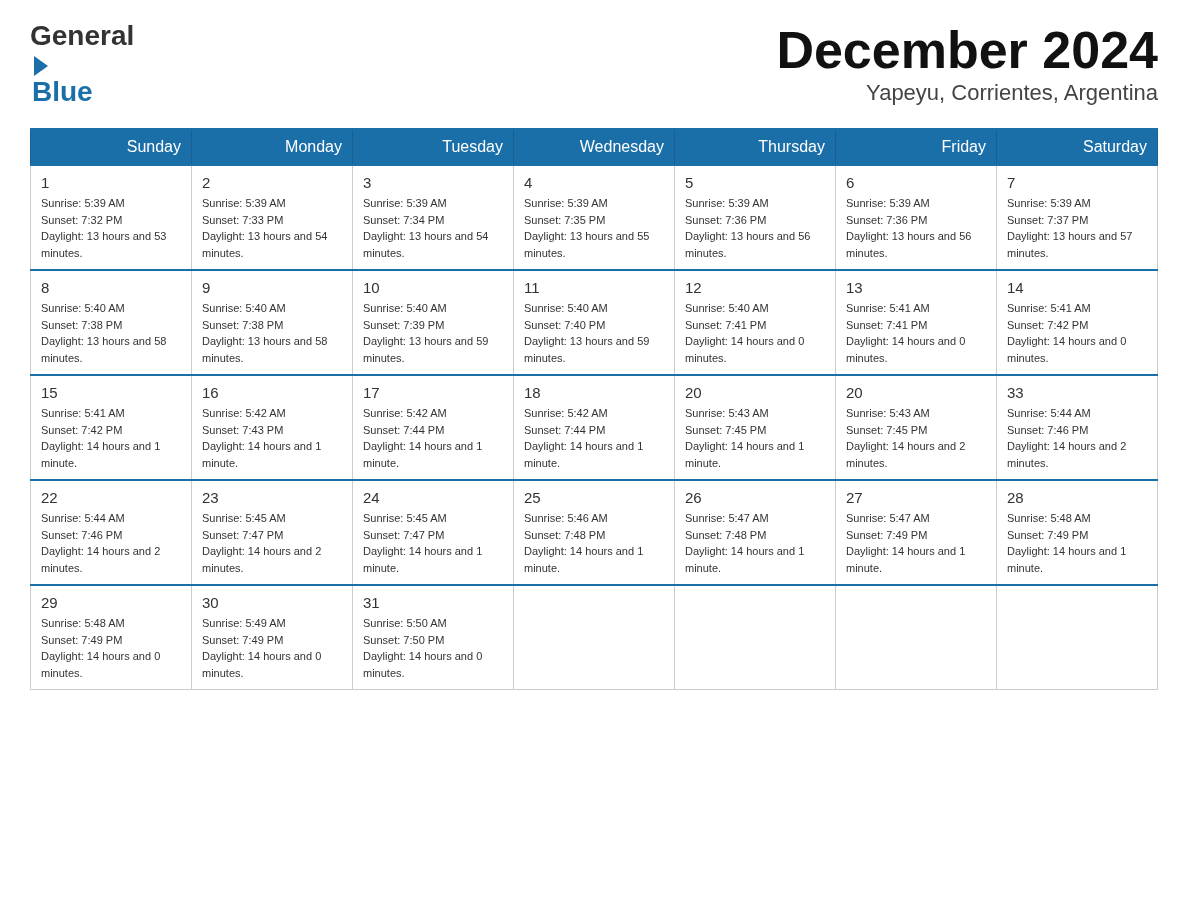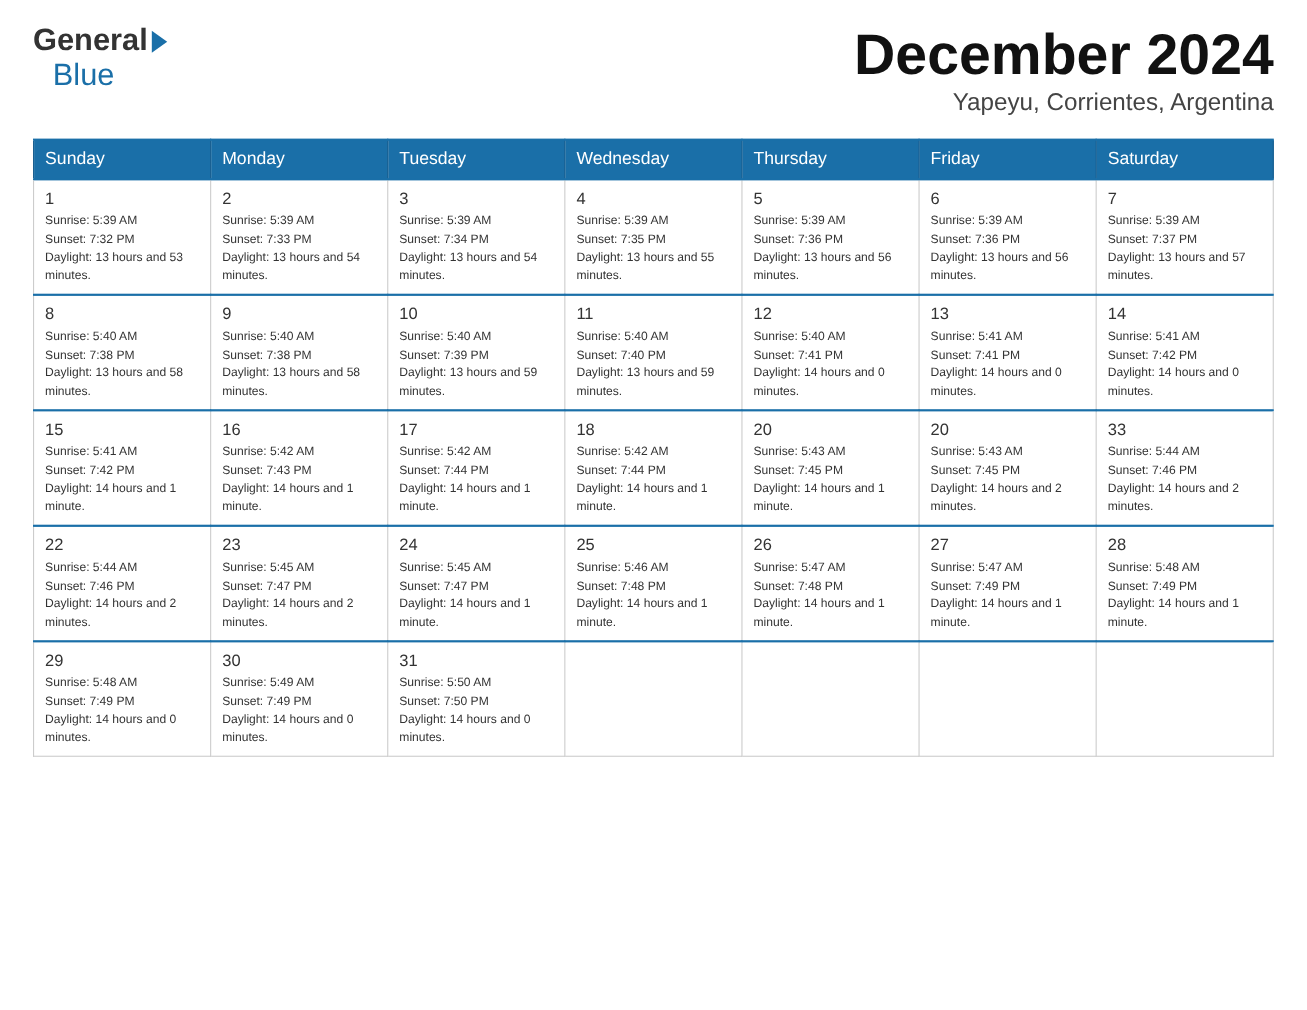--- a/index.html
+++ b/index.html
@@ -17,41 +17,41 @@
       align-items: flex-start;
       margin-bottom: 20px;
     }
     .logo {
       display: flex;
       flex-direction: column;
       align-items: flex-start;
     }
     .logo-top {
       display: flex;
-      align-items: center;
+      flex-direction: column;
     }
     .logo-general {
       font-size: 28px;
       font-weight: bold;
       color: #333;
     }
     .logo-arrow {
       width: 0;
       height: 0;
       border-left: 14px solid #1a6fa8;
       border-top: 10px solid transparent;
       border-bottom: 10px solid transparent;
       margin-left: 4px;
       margin-top: 4px;
     }
     .logo-blue {
       font-size: 28px;
-      font-weight: normal;
+      font-weight: bold;
       color: #1a6fa8;
-      margin-left: 18px;
+      margin-left: 2px;
     }
     .title-block {
       text-align: right;
       margin-left: 45px;
     }
     .month-title {
       font-size: 52px;
       font-weight: bold;
       color: #111;
     }
@@ -63,21 +63,21 @@
       width: 100%;
       border-collapse: collapse;
       border: 1px solid #ccc;
     }
     .calendar th {
       background-color: #1a6fa8;
       color: #fff;
       font-size: 16px;
       font-weight: normal;
       padding: 8px 10px;
-      text-align: left;
+      text-align: right;
       border: 1px solid #1a5f90;
     }
     .calendar td {
       vertical-align: top;
       padding: 8px 10px;
       border: 1px solid #ccc;
       width: 14.28%;
       font-size: 13px;
       min-height: 100px;
     }

